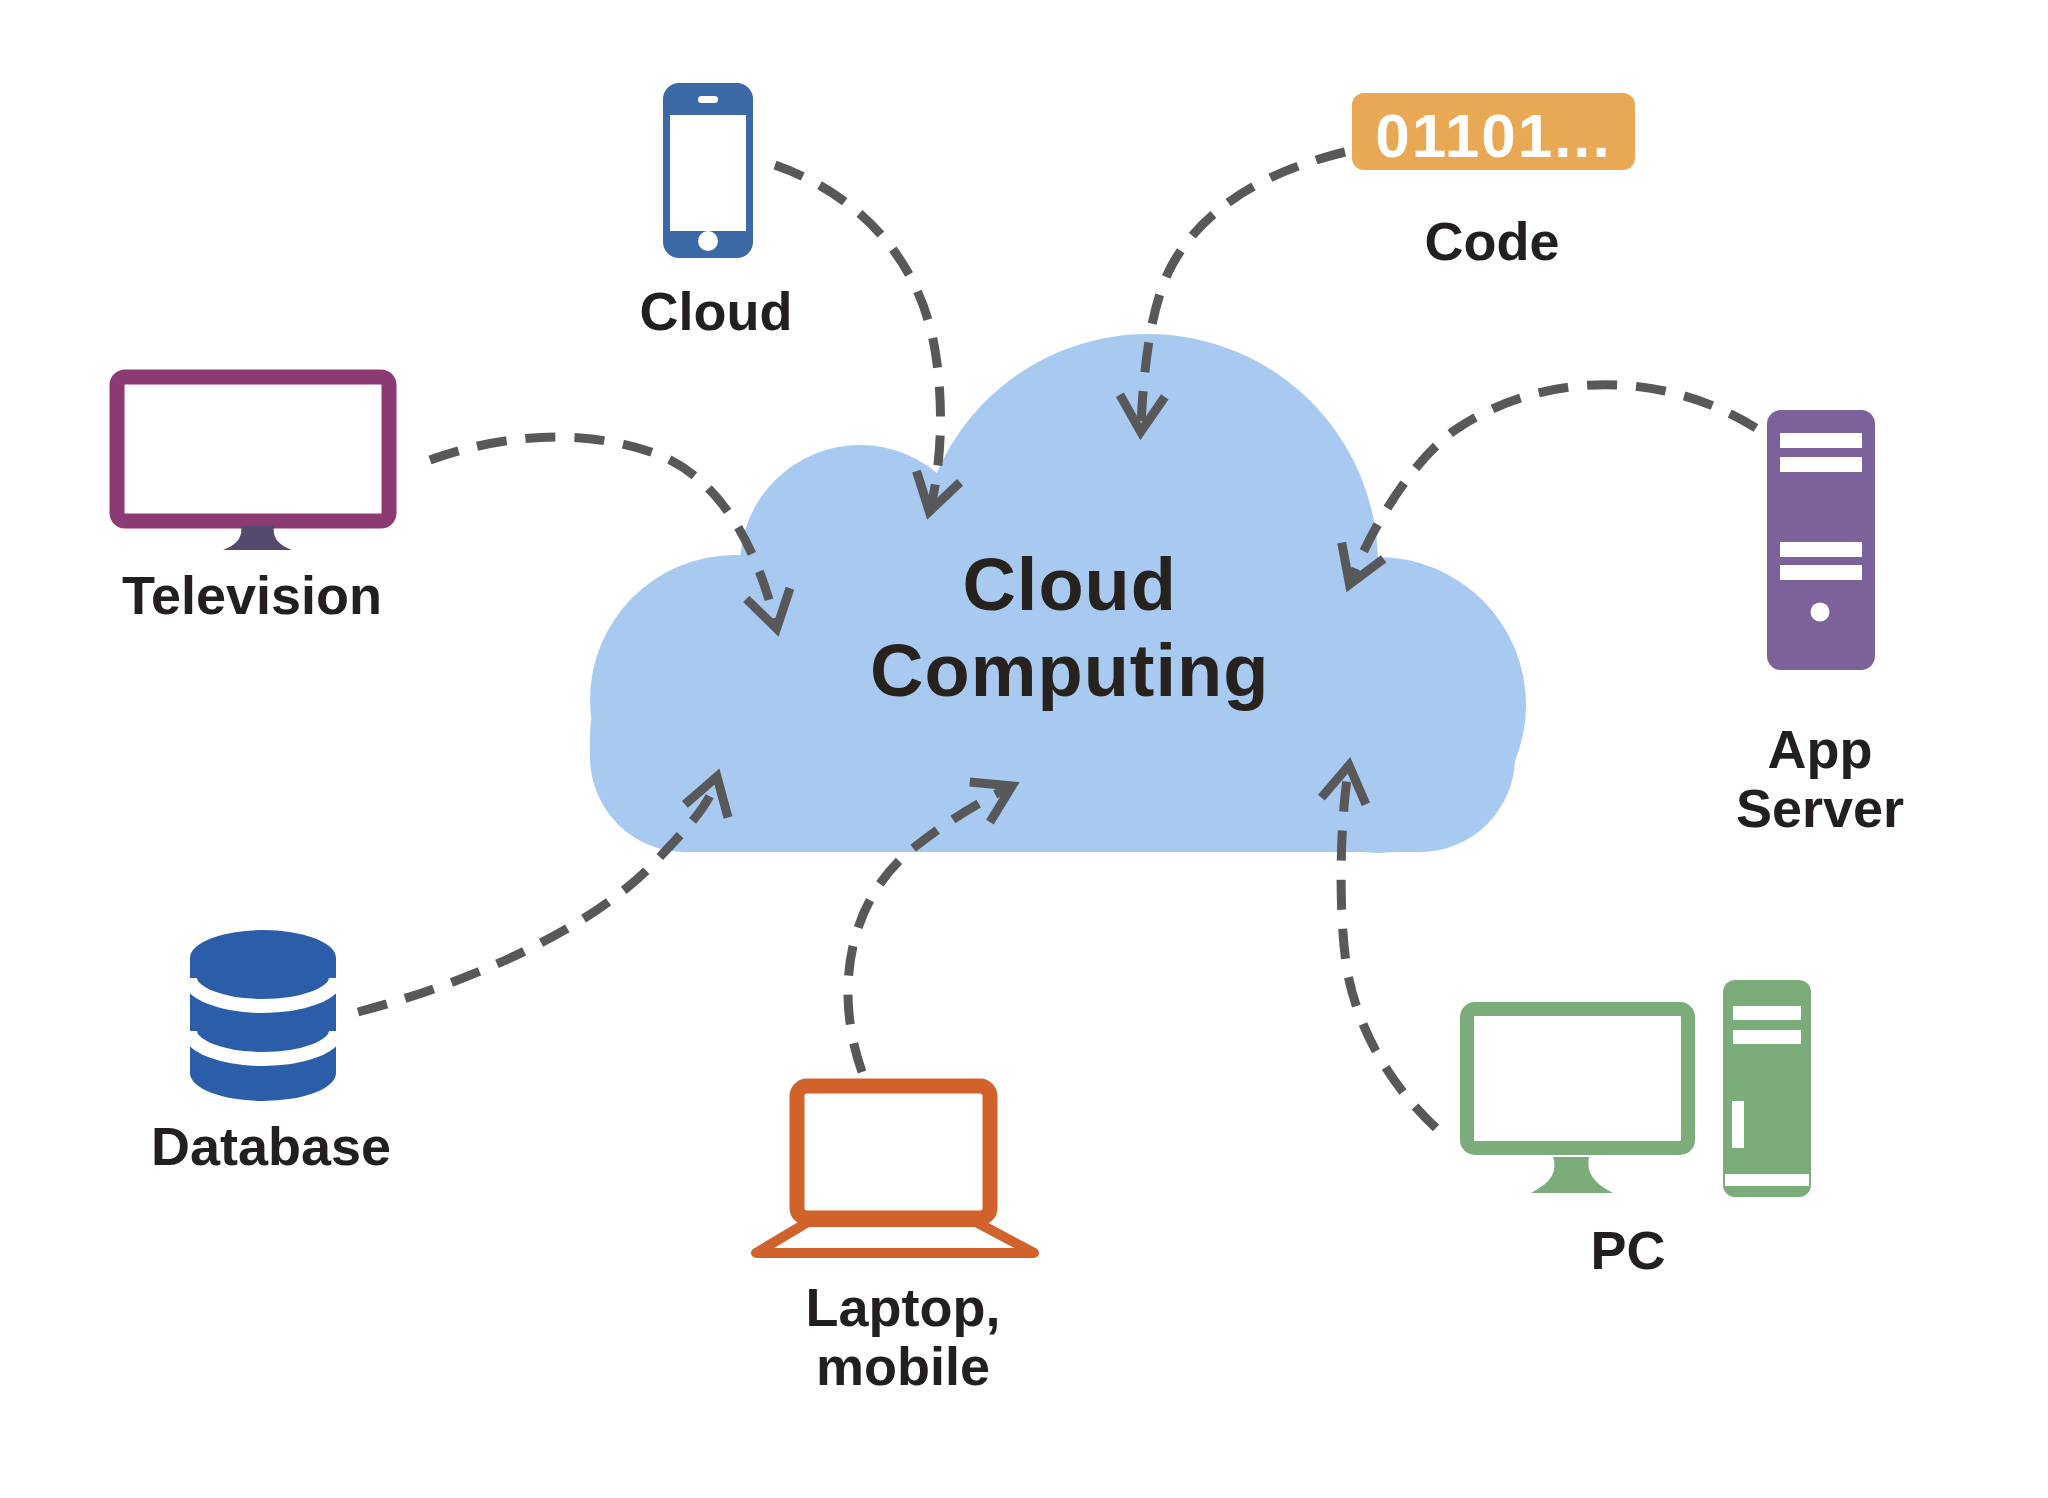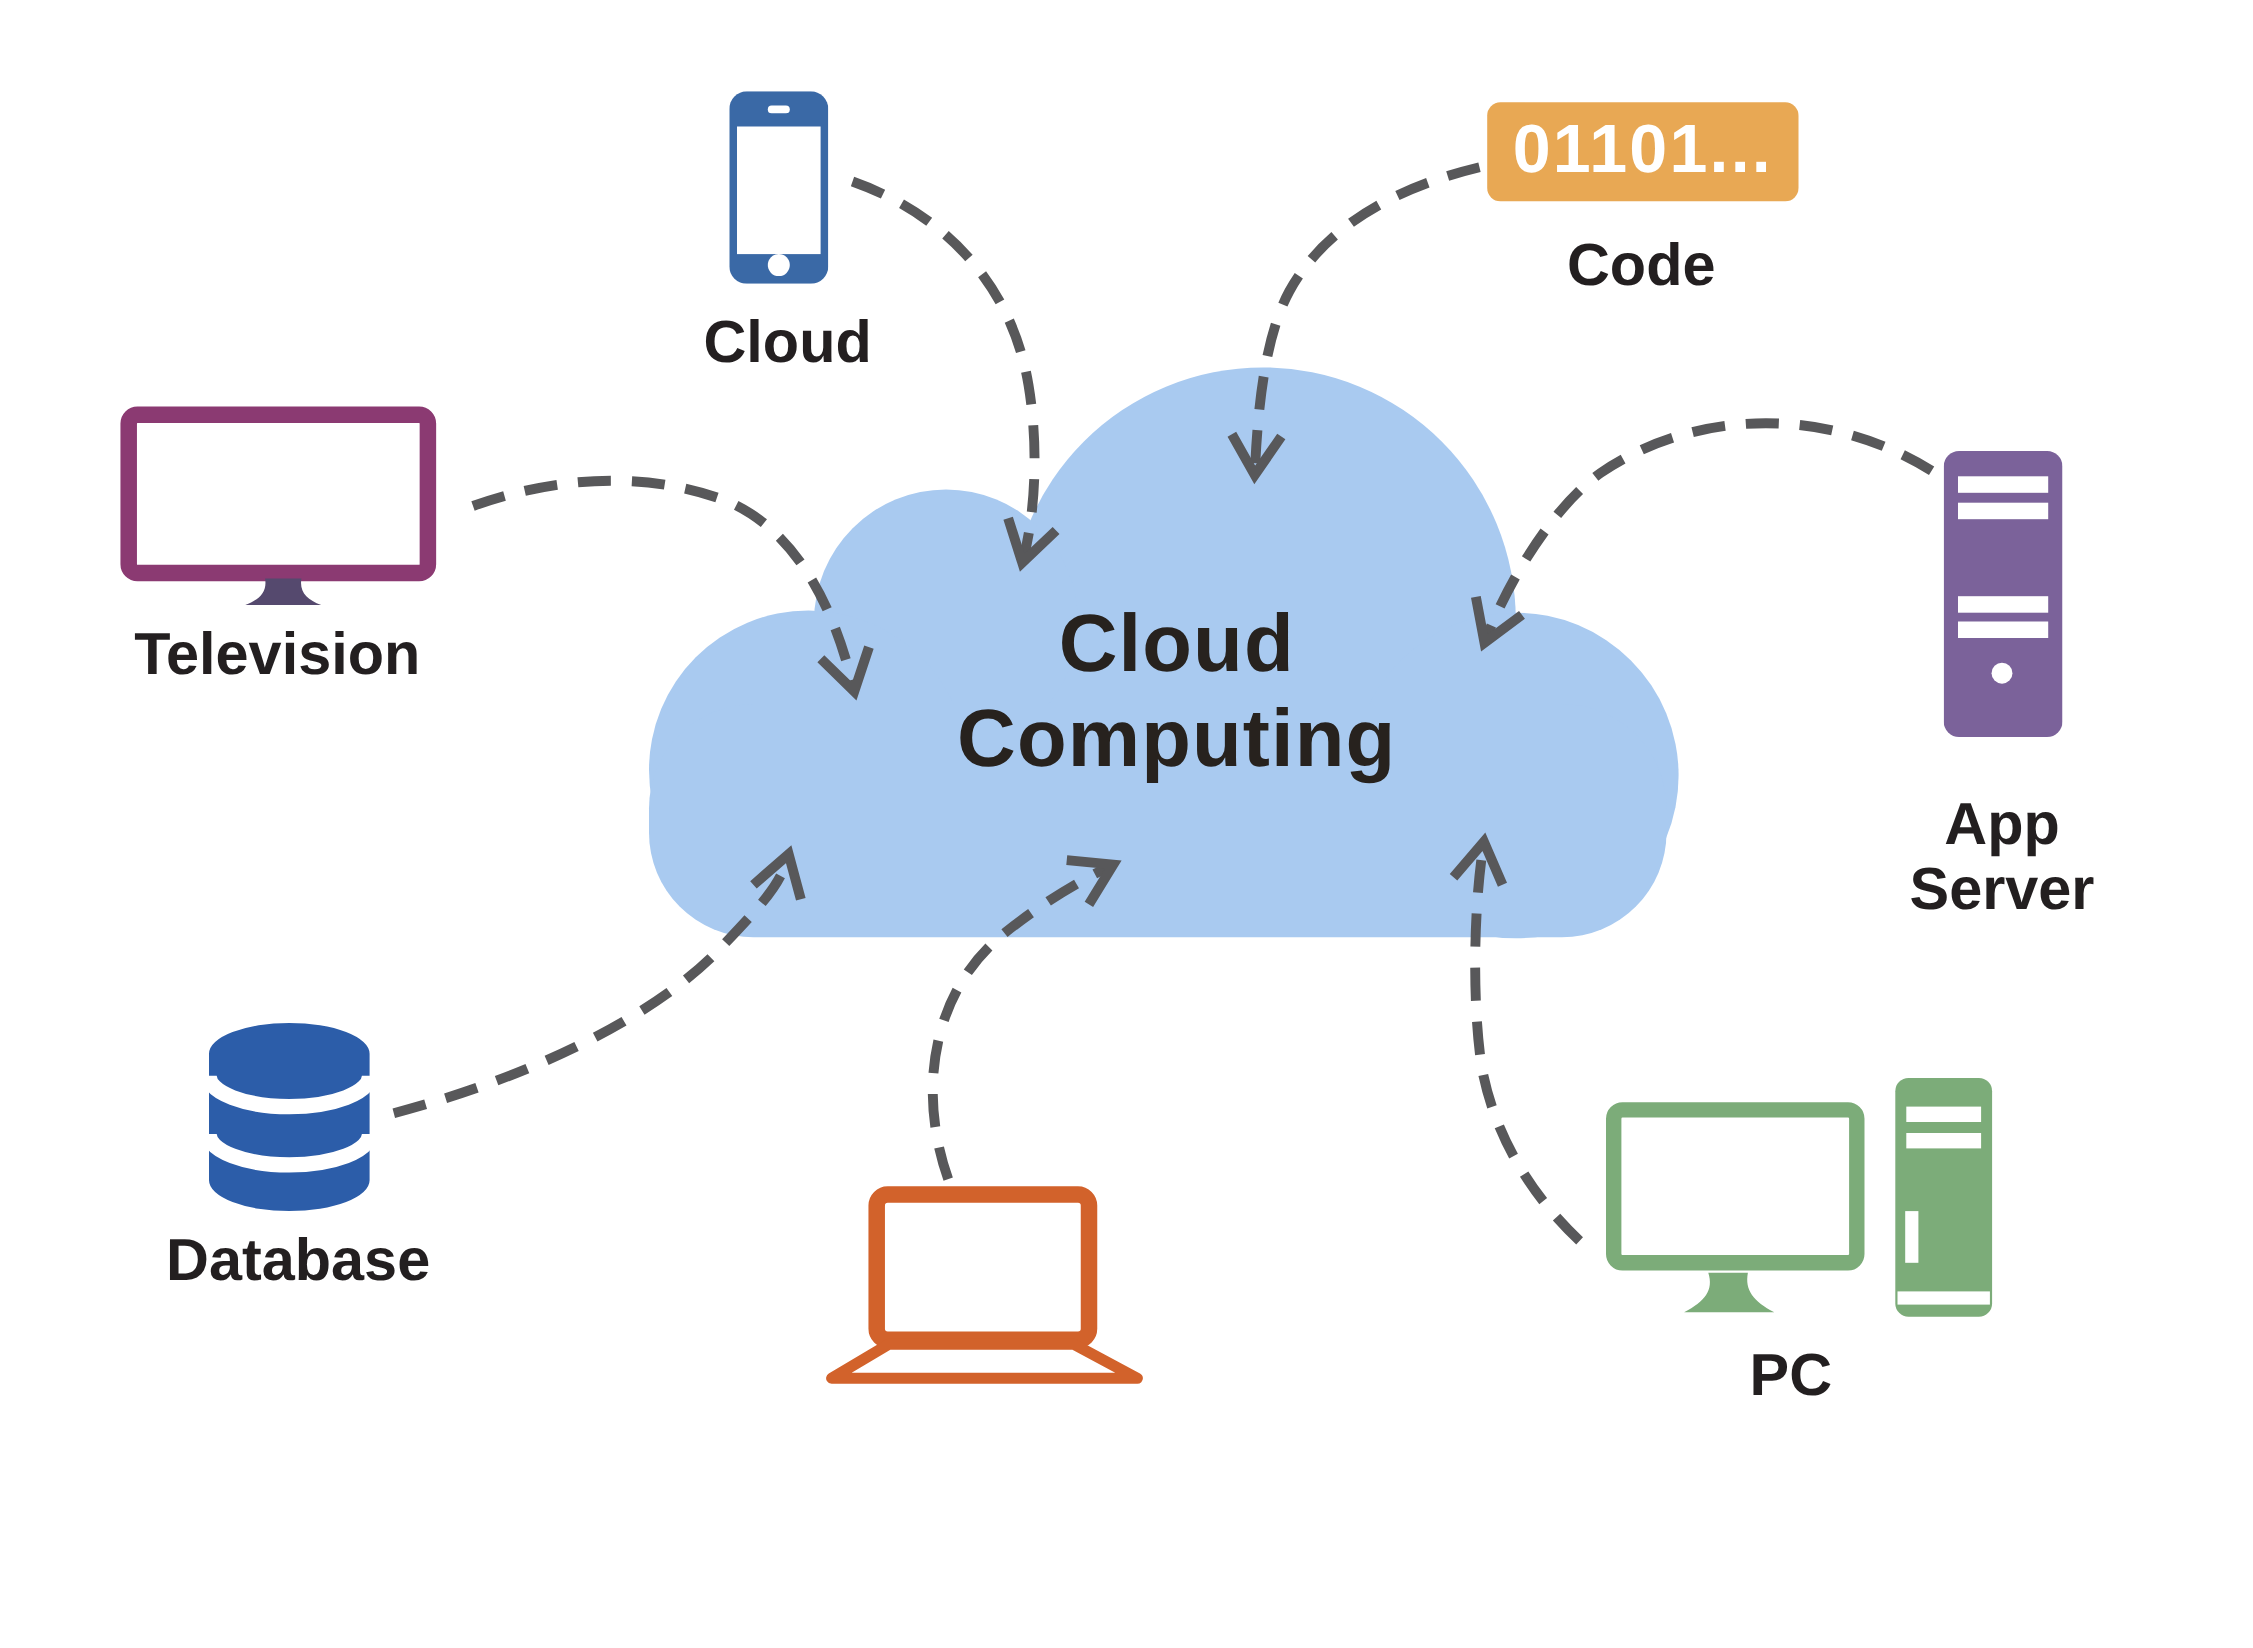--- a/index.html
+++ b/index.html
@@ -52,21 +52,21 @@
     color: var(--cloud-text);
     white-space: nowrap;
     text-align: center;
   }
   .cloud-title span { display: block; }
   .code-box {
     position: absolute;
     left: 1352px;
     top: 93px;
     width: 283px;
-    height: 90px;
+    height: 77px;
     border-radius: 12px;
     background: var(--code-box);
     color: var(--code-text);
     font-weight: 700;
     font-size: 62px;
     line-height: 85px;
     text-align: center;
     letter-spacing: 2px;
   }
   .icon { position: absolute; }
@@ -161,20 +161,24 @@
     <path class="db-band" d="M 2,103 A 73,28 0 0 0 148,103"></path>
   </svg>
   <div class="label" style="left:271px; top:1117px;">
     <span>Database</span>
   </div>
 
   <svg class="icon" style="left:742px; top:1070px;" width="300" height="190" viewBox="0 0 300 190">
     <rect class="laptop-line" style="stroke-width:15;" x="55" y="16" width="193" height="132" rx="10"></rect>
     <path class="laptop-line" style="stroke-width:10; stroke-linejoin:round;" d="M 14,183 L 292,183 L 234,152 L 66,152 Z"></path>
   </svg>
+  <div class="label" style="left:903px; top:1278px;">
+    <span>Laptop,</span>
+    <span>mobile</span>
+  </div>
 
   <svg class="icon" style="left:1453px; top:973px;" width="365" height="230" viewBox="0 0 365 230">
     <rect class="pc-frame" x="14" y="36" width="221" height="139" rx="8"></rect>
     <path class="pc-solid" d="M 100,184 L 136,184 C 133,200 141,210 160,220 L 78,220 C 97,210 105,200 100,184 Z"></path>
     <rect class="pc-solid" x="270" y="7" width="88" height="217" rx="12"></rect>
     <rect class="white" x="280" y="33" width="68" height="14"></rect>
     <rect class="white" x="280" y="57" width="68" height="14"></rect>
     <rect class="white" x="279" y="128" width="12" height="47"></rect>
     <rect class="white" x="272" y="201" width="84" height="12"></rect>
   </svg>

